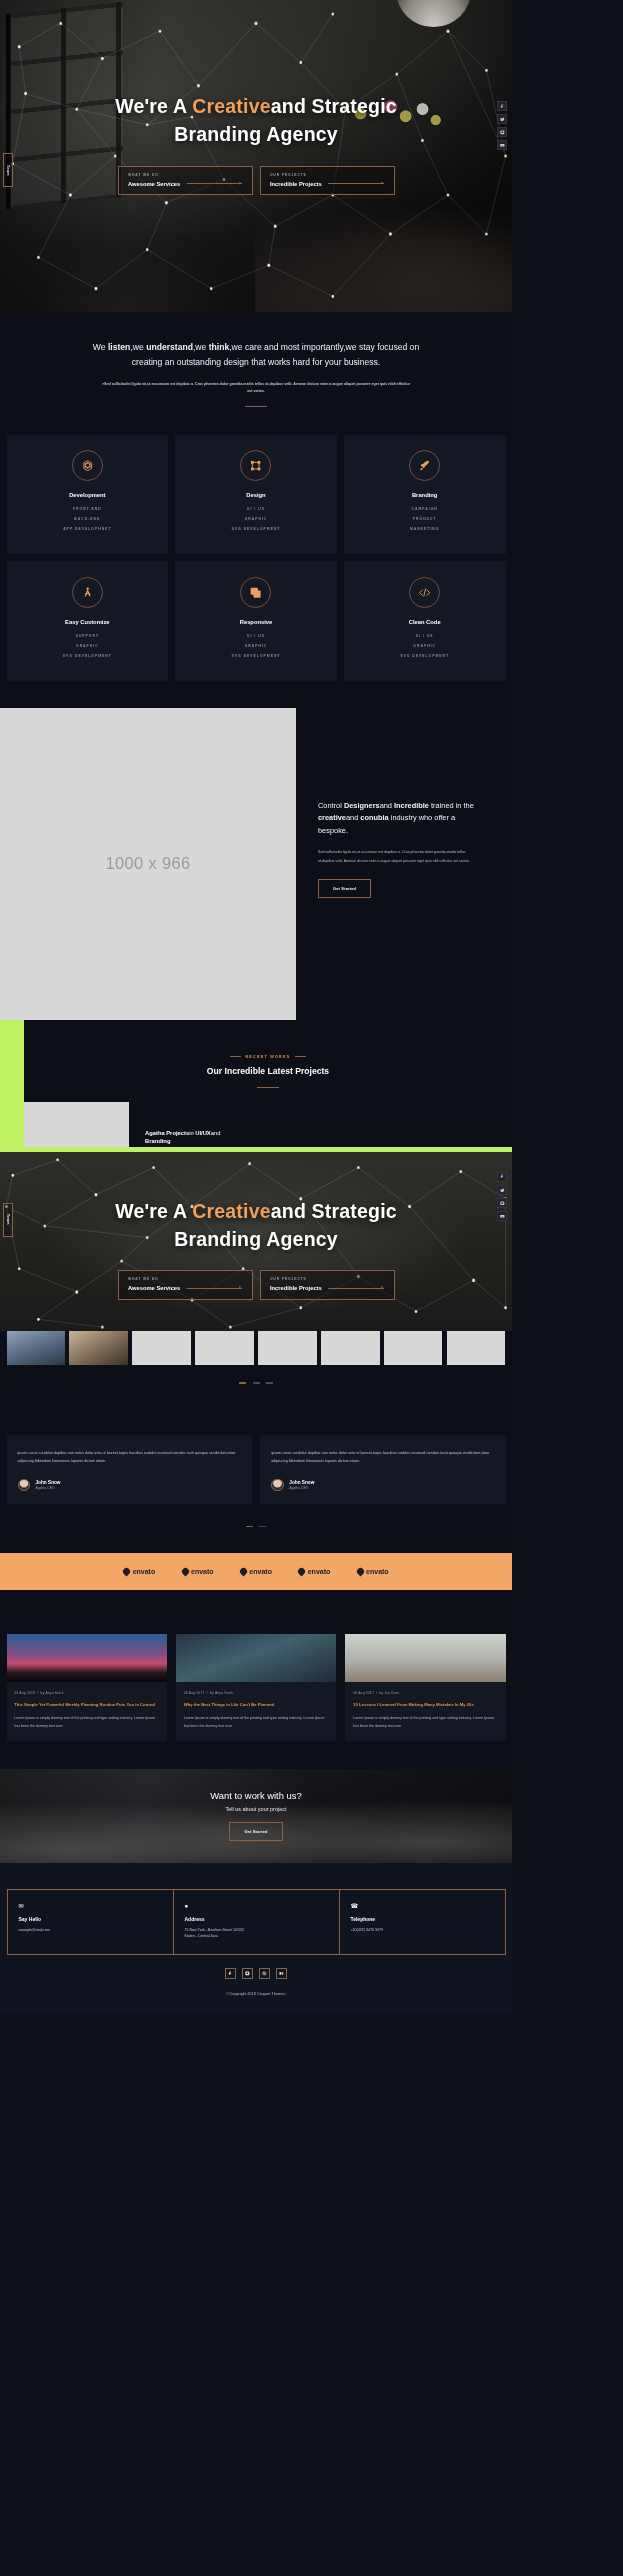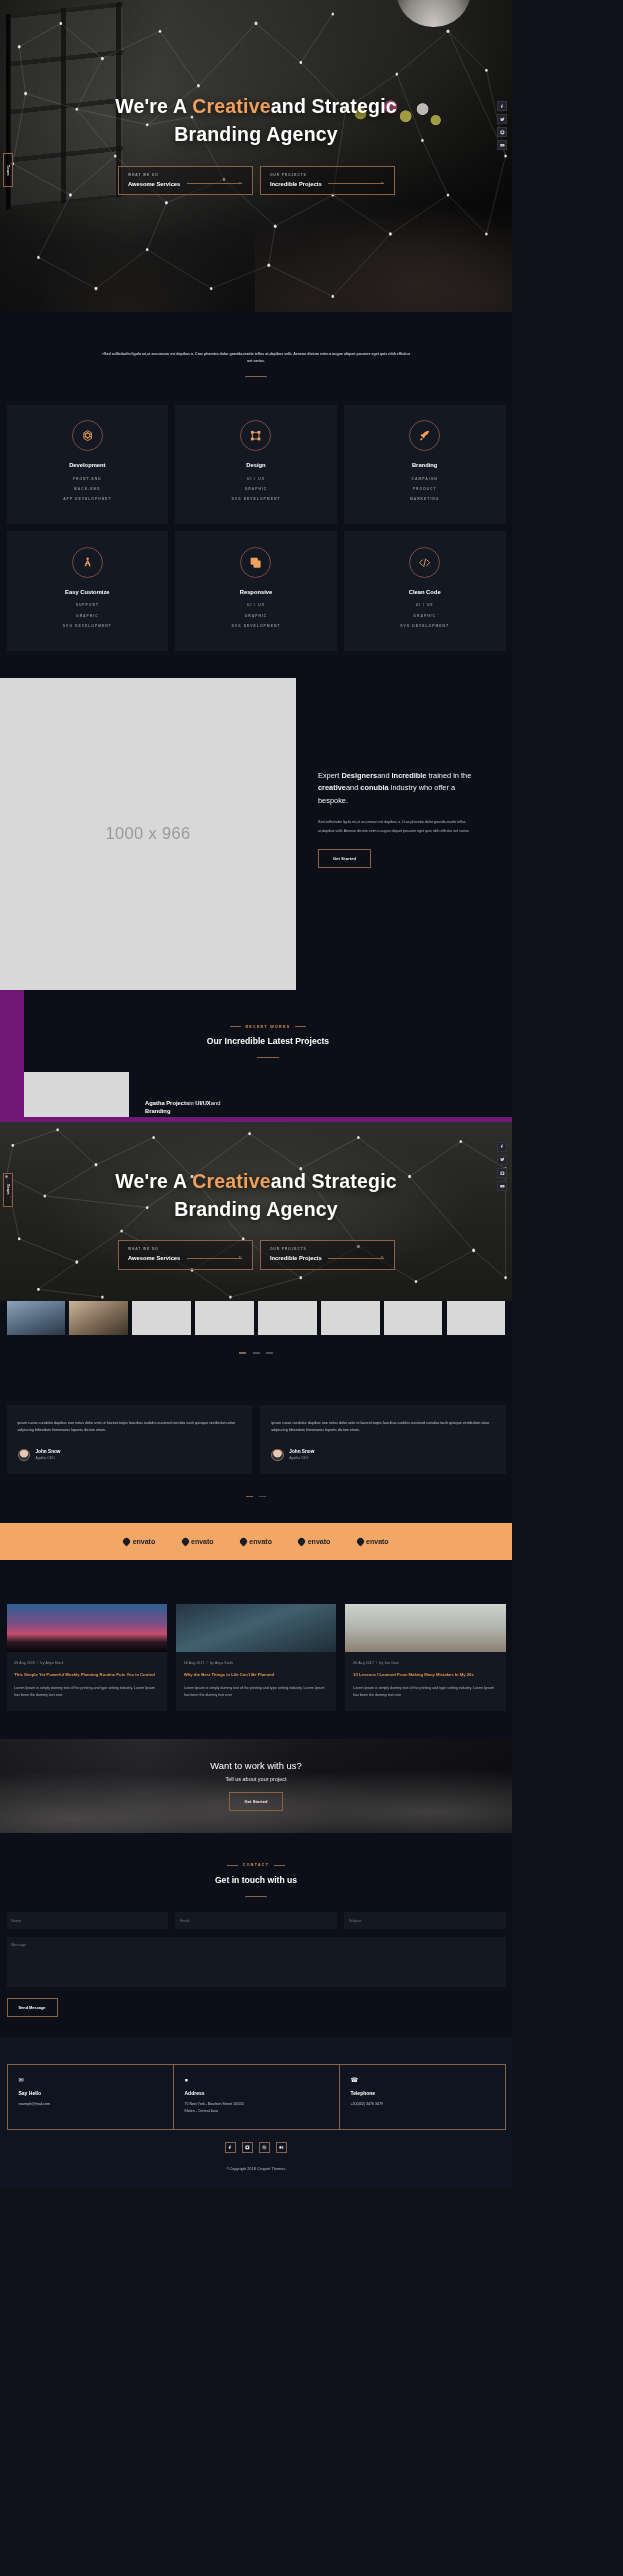--- a/index.html
+++ b/index.html
@@ -3,21 +3,21 @@
 <meta charset="utf-8">
 <style>
   * { box-sizing: border-box; margin: 0; padding: 0; }
   html, body { background: #0e111a; }
   body {
     width: 624px;
     font-family: "Liberation Sans", sans-serif;
     color: #ffffff;
     -webkit-font-smoothing: antialiased;
   }
-  .page { width: 512px; position: relative; overflow: hidden; background:#701a75; }
+  .page { width: 512px; position: relative; overflow: hidden; background:#bef264; }
 
   
   .hero {
     position: relative;
     height: 312px;
     background:
       radial-gradient(ellipse at 22% 35%, rgba(90,90,85,.55), transparent 48%),
       radial-gradient(ellipse at 62% 22%, rgba(70,68,60,.55), transparent 45%),
       radial-gradient(ellipse at 88% 18%, rgba(120,118,110,.35), transparent 42%),
       linear-gradient(170deg,#3a3a36 0%, #2c2c29 35%, #191919 75%, #101013 100%);
@@ -392,20 +392,23 @@
           <div class="row">
             <span class="lbl">Incredible Projects</span>
             <span class="arrow"></span>
           </div>
         </a>
       </div>
     </div>
   </section>
 
   <section class="intro">
+    <h2>
+      <span>We </span><b>listen</b><span>,we </span><b>understand</b><span>,we </span><b>think</b><span>,we care and most importantly,we stay focused on creating an outstanding design that works hard for your business.</span>
+    </h2>
     <p>&gt;Sed sollicitudin ligula mi,ut accumsan est dapibus a. Cras pharetra dolor gravida,mattis tellus at,dapibus velit. Aenean dictum enim a augue aliquet posuere eget quis nibh efficitur uet varius.</p>
     <div class="rule"></div>
   </section>
 
   <section class="services">
     <div class="grid3">
 
       <div class="svc">
         <div class="ring">
           <svg viewBox="0 0 24 24">
@@ -507,21 +510,21 @@
         </ul>
       </div>
 
     </div>
   </section>
 
   <section class="about">
     <div class="ph">1000 x 966</div>
     <div class="txt">
       <h2>
-        <span>Expert </span><b>Designers</b><span>and </span><b>Incredible</b><span> trained in the </span><b>creative</b><span>and </span><b>conubia</b><span> industry who offer a bespoke.</span>
+        <span>Control </span><b>Designers</b><span>and </span><b>Incredible</b><span> trained in the </span><b>creative</b><span>and </span><b>conubia</b><span> industry who offer a bespoke.</span>
       </h2>
       <p>Sed sollicitudin ligula mi,ut accumsan est dapibus a. Cras pharetra dolor gravida,mattis tellus at,dapibus velit. Aenean dictum enim a augue aliquet posuere eget quis nibh efficitur uet varius.</p>
       <button class="btn-outline">Get Started</button>
     </div>
   </section>
 
   <section class="projects">
     <div class="sec-head">
       <div class="eyebrow">RECENT WORKS</div>
       <h2>Our Incredible Latest Projects</h2>
@@ -748,36 +751,20 @@
 
     </div>
   </section>
 
   <section class="cta">
     <h2>Want to work with us?</h2>
     <p>Tell us about your project</p>
     <button class="btn-outline" style="margin-top:9.4px">Get Started</button>
   </section>
 
-  <section class="contact">
-    <div class="sec-head">
-      <div class="eyebrow">CONTACT</div>
-      <h2>Get in touch with us</h2>
-      <div class="rule"></div>
-    </div>
-    <form class="form">
-      <div class="row3">
-        <input class="fld" placeholder="Name" style="">
-        <input class="fld" placeholder="Email" style="">
-        <input class="fld" placeholder="Subject" style="">
-      </div>
-      <textarea class="fld" placeholder="Message" style=""></textarea>
-      <button class="send">Send Message</button>
-    </form>
-  </section>
 
   <footer class="footer">
     <div class="finfo">
       <div class="cell">
         <span class="ic">✉</span>
         <h4>Say Hello</h4>
         <p>example@mail.com</p>
       </div>
       <div class="cell">
         <span class="ic">●</span>

